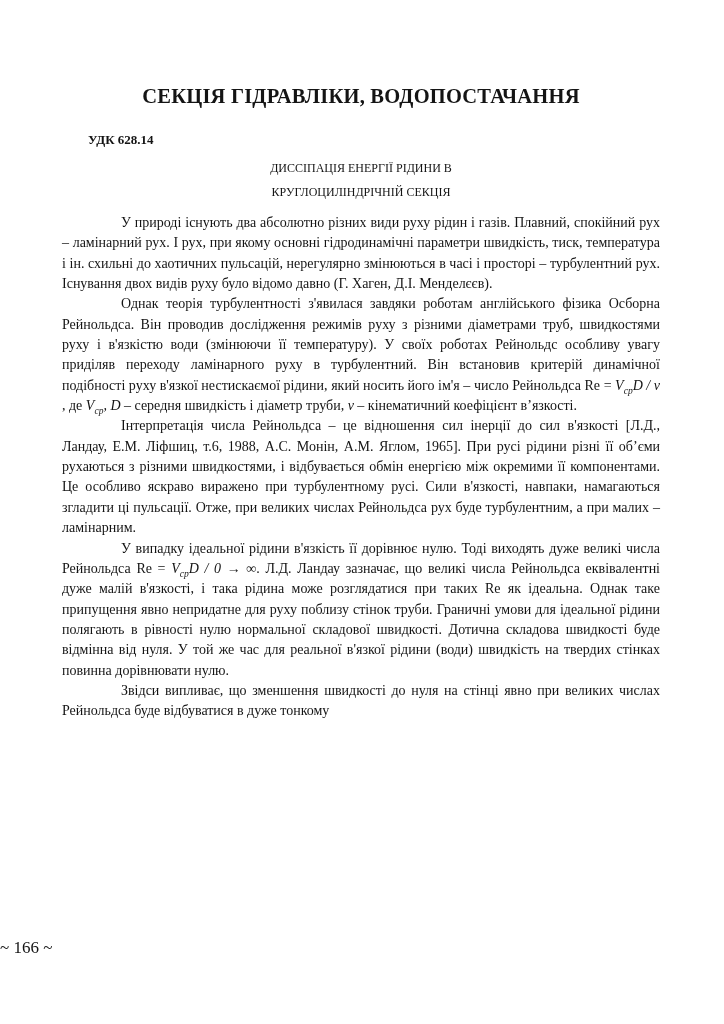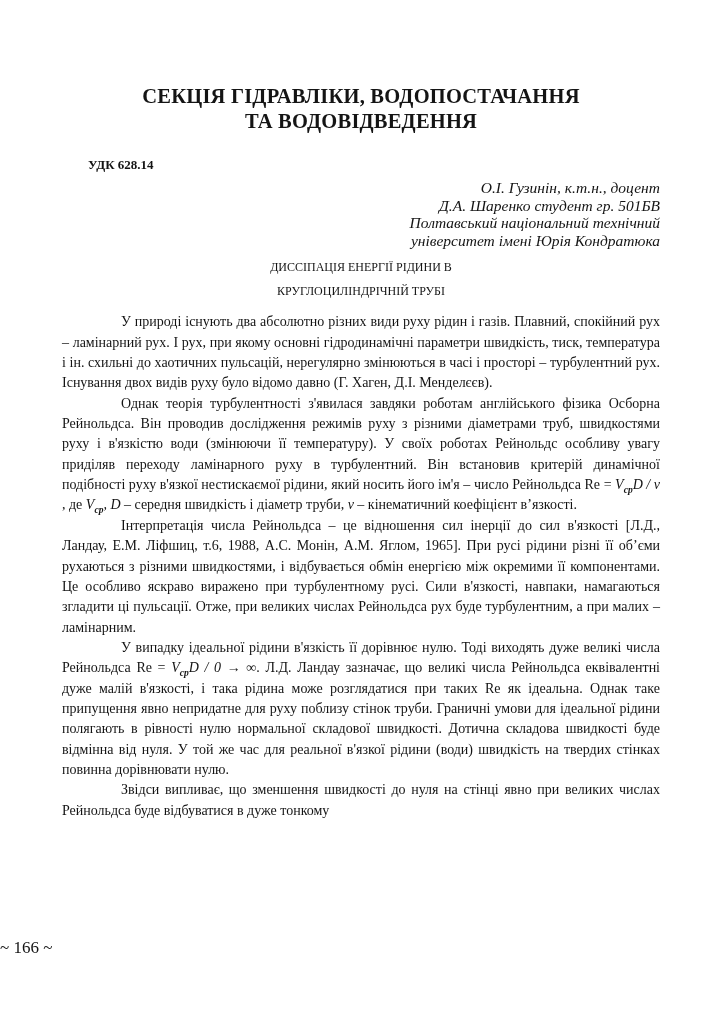--- a/index.html
+++ b/index.html
@@ -57,52 +57,44 @@
     margin: 0;
     text-align: justify;
     text-indent: 59px;
   }
   .math .it { font-style: italic; }
   .math .rm { font-style: normal; }
   .math sub {
     font-style: italic;
     font-size: 0.68em;
     line-height: 0;
-    font-weight: bold;
   }
   .page-number {
     position: absolute;
     left: 0;
     right: 0;
     bottom: 66px;
     font-size: 17px;
   }
 </style>
 </head>
 <body>
 
 <div class="page">
 
   <div class="section-header">
     <div>СЕКЦІЯ ГІДРАВЛІКИ, ВОДОПОСТАЧАННЯ</div>
-    <div>ТА ВОДОВІДВЕДЕННЯ</div>
   </div>
 
   <div class="udk">УДК 628.14</div>
 
-  <div class="authors">
-    <div>О.І. Гузинін, к.т.н., доцент</div>
-    <div>Д.А. Шаренко студент гр. 501БВ</div>
-    <div>Полтавський національний технічний</div>
-    <div>університет імені Юрія Кондратюка</div>
-  </div>
 
   <h1 class="article-title">
     <div>ДИССІПАЦІЯ ЕНЕРГІЇ РІДИНИ В</div>
-    <div>КРУГЛОЦИЛІНДРІЧНІЙ ТРУБІ</div>
+    <div>КРУГЛОЦИЛІНДРІЧНІЙ СЕКЦІЯ</div>
   </h1>
 
   <div class="body-text">
 
     <p>У природі існують два абсолютно різних види руху рідин і газів. Плавний, спокійний рух – ламінарний рух. І рух, при якому основні гідродинамічні параметри швидкість, тиск, температура і ін. схильні до хаотичних пульсацій, нерегулярно змінюються в часі і просторі – турбулентний рух. Існування двох видів руху було відомо давно (Г. Хаген, Д.І. Менделєєв).</p>
 
     <p><span>Однак теорія турбулентності з'явилася завдяки роботам англійського фізика Осборна Рейнольдса. Він проводив дослідження режимів руху з різними діаметрами труб, швидкостями руху і в'язкістю води (змінюючи її температуру). У своїх роботах Рейнольдс особливу увагу приділяв переходу ламінарного руху в турбулентний. Він встановив критерій динамічної подібності руху в'язкої нестискаємої рідини, який носить його ім'я – число Рейнольдса </span><span class="math"><span class="rm">Re = </span><span class="it">V</span><sub>cp</sub><span class="it">D / ν</span></span><span> , де </span><span class="math"><span class="it">V</span><sub>cp</sub><span class="it">, D</span></span><span> – середня швидкість і діаметр труби, </span><span class="math"><span class="it">ν</span></span><span> – кінематичний коефіцієнт в’язкості.</span></p>
 
     <p>Інтерпретація числа Рейнольдса – це відношення сил інерції до сил в'язкості [Л.Д., Ландау, Е.М. Ліфшиц, т.6, 1988, А.С. Монін, А.М. Яглом, 1965]. При русі рідини різні її об’єми рухаються з різними швидкостями, і відбувається обмін енергією між окремими її компонентами. Це особливо яскраво виражено при турбулентному русі. Сили в'язкості, навпаки, намагаються згладити ці пульсації. Отже, при великих числах Рейнольдса рух буде турбулентним, а при малих – ламінарним.</p>
 

